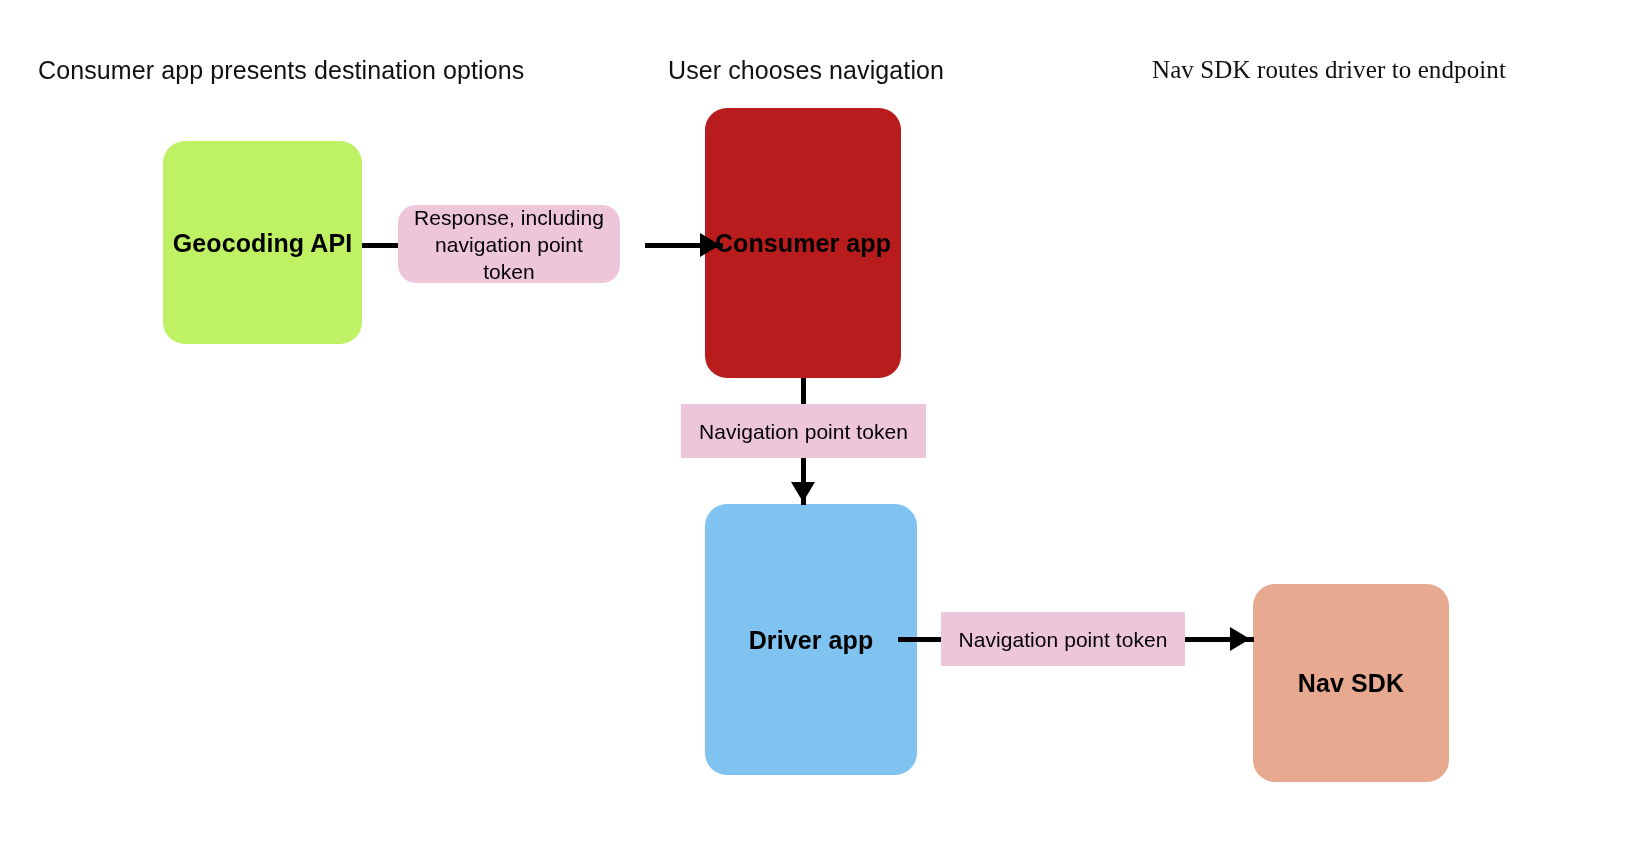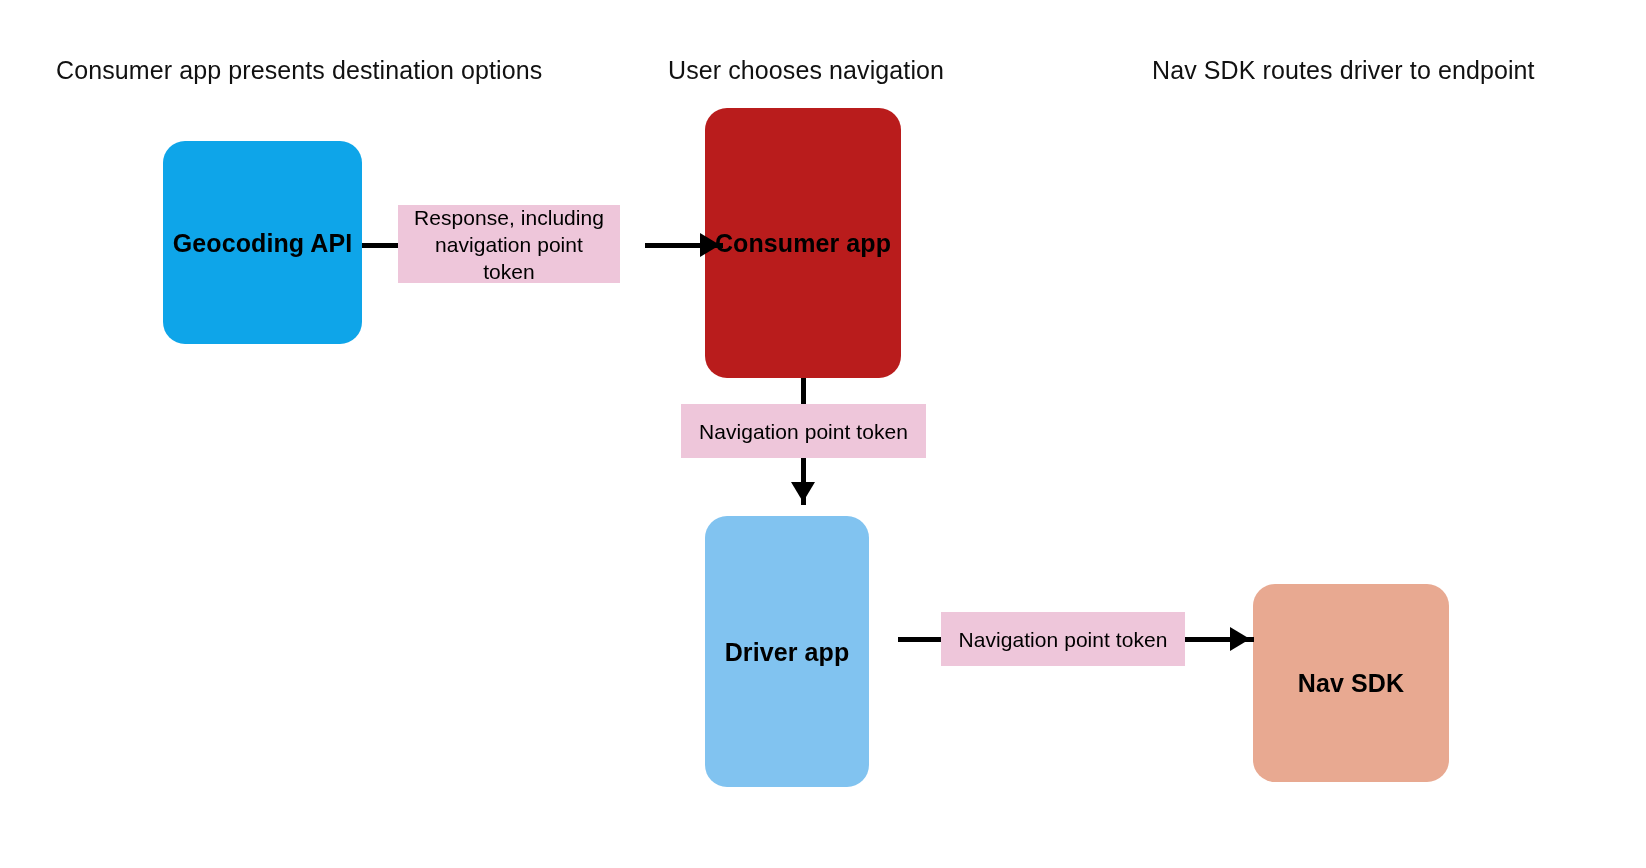--- a/index.html
+++ b/index.html
@@ -45,21 +45,21 @@
   .node-label {
     font-size: 25px;
     font-weight: 700;
     color: #000000;
     text-align: center;
     line-height: 30px;
     white-space: nowrap;
     letter-spacing: 0.1px;
   }
 
-  .node-geocoding { background: #0ea5e9; }
+  .node-geocoding { background: #bef264; }
   .node-consumer  { background: #b91c1c; }
   .node-driver    { background: #81c3f0; }
   .node-navsdk    { background: #e8a991; }
 
   
   .edge-label {
     position: absolute;
     background: #eec6da;
     display: flex;
     align-items: center;
@@ -102,25 +102,25 @@
     border-left: 12px solid transparent;
     border-right: 12px solid transparent;
     border-top: 20px solid #000000;
   }
 </style>
 </head>
 <body>
 
 <div id="diagram-canvas">
 
-  <div class="col-heading" style="left:56px; top:55px;">Consumer app presents destination options</div>
+  <div class="col-heading" style="left:38px; top:55px;">Consumer app presents destination options</div>
 
   <div class="col-heading" style="left:668px; top:55px;">User chooses navigation</div>
 
-  <div class="col-heading" style="left:1152px; top:55px;">Nav SDK routes driver to endpoint</div>
+  <div class="col-heading" style="left:1152px; top:55px;font-family:Liberation Serif, serif;">Nav SDK routes driver to endpoint</div>
 
   <div class="edge-line horizontal" style="left:362px; top:243px; width:62px;"></div>
 
   <div class="edge-line horizontal" style="left:645px; top:243px; width:78px;"></div>
   <div class="arrow-head right" style="left:700px; top:233px;"></div>
 
   <div class="edge-line vertical" style="left:801px; top:378px; height:38px;"></div>
   <div class="edge-line vertical" style="left:801px; top:457px; height:48px;"></div>
   <div class="arrow-head down" style="left:791px; top:482px;"></div>
 
@@ -129,29 +129,29 @@
   <div class="arrow-head right" style="left:1230px; top:627px;"></div>
 
   <div class="node node-geocoding" style="left:163px; top:141px; width:199px; height:203px;">
     <span class="node-label">Geocoding API</span>
   </div>
 
   <div class="node node-consumer" style="left:705px; top:108px; width:196px; height:270px;">
     <span class="node-label">Consumer app</span>
   </div>
 
-  <div class="node node-driver" style="left:705px; top:516px; width:164px; height:271px;">
+  <div class="node node-driver" style="left:705px; top:504px; width:212px; height:271px;">
     <span class="node-label">Driver app</span>
   </div>
 
   <div class="node node-navsdk" style="left:1253px; top:538px; width:196px; height:198px;margin-top:46px;">
     <span class="node-label">Nav SDK</span>
   </div>
 
-  <div class="edge-label" style="left:398px; top:205px; width:222px; height:78px;">
+  <div class="edge-label" style="left:398px; top:205px; width:222px; height:78px;border-radius:18px;">
     <span class="edge-label-text">Response, including
 navigation point
 token</span>
   </div>
 
   <div class="edge-label" style="left:681px; top:404px; width:245px; height:54px;">
     <span class="edge-label-text">Navigation point token</span>
   </div>
 
   <div class="edge-label" style="left:941px; top:612px; width:244px; height:54px;">

